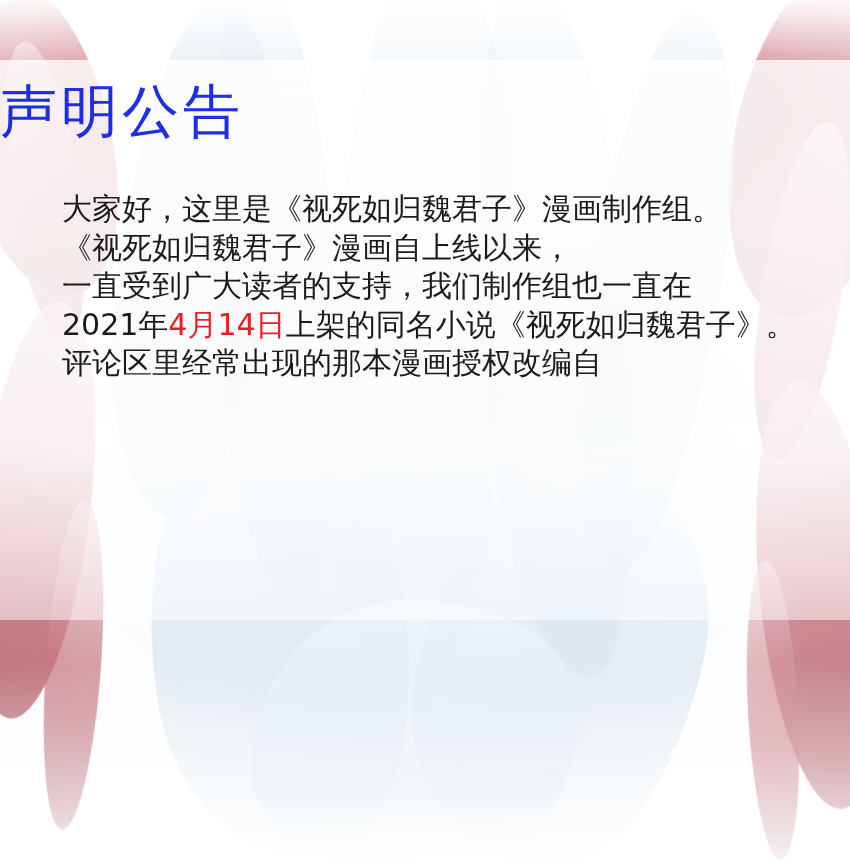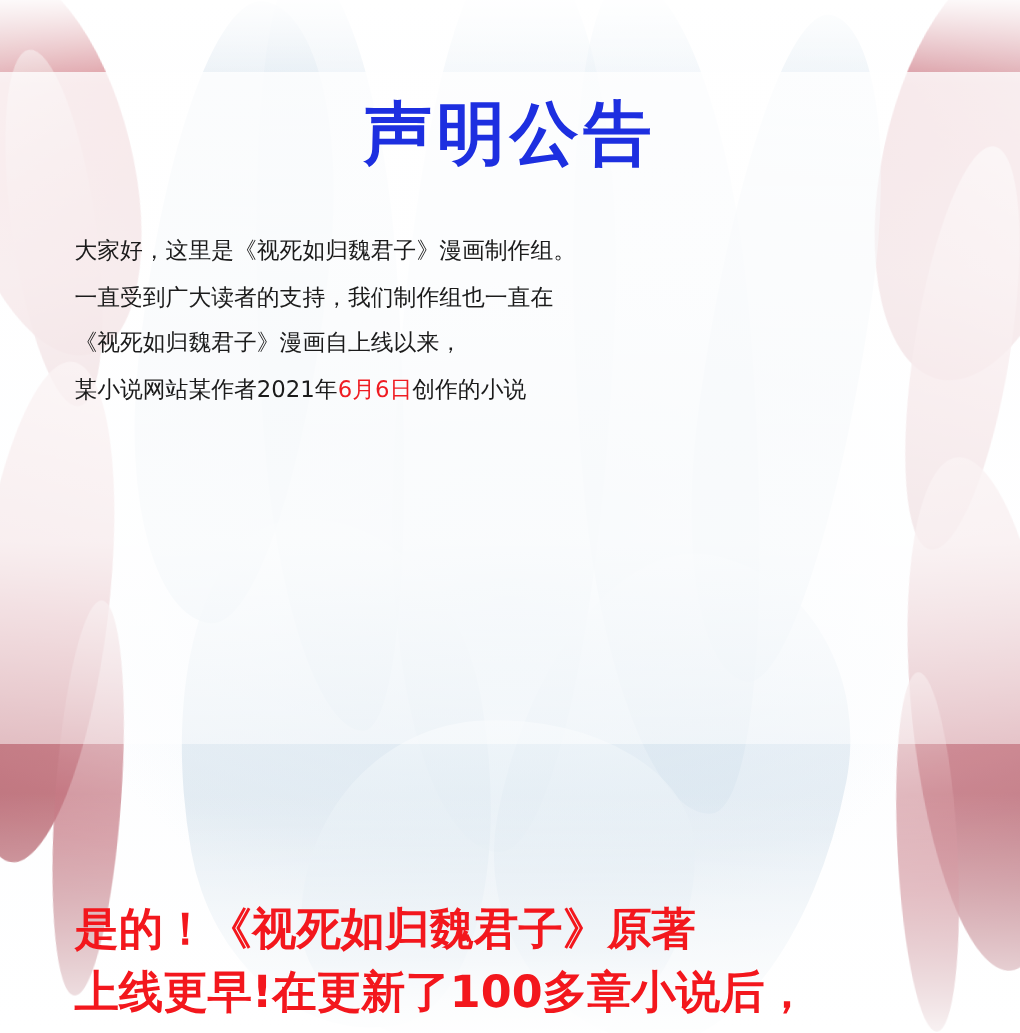--- a/index.html
+++ b/index.html
@@ -75,35 +75,35 @@
   
   .content {
     position: absolute;
     inset: 0;
   }
   .title {
     position: absolute;
     top: 74px;
     left: 0;
     right: 0;
-    text-align: center;
+    text-align: left;
     font-size: 57px;
-    font-weight: bold;
+    font-weight: normal;
     letter-spacing: 4px;
     color: #1d2fe0;
     font-family: "DejaVu Sans", "Liberation Sans", sans-serif;
   }
   .body-block {
     position: absolute;
     top: 190px;
     left: 62px;
     right: 40px;
   }
   .body-line {
-    font-size: 19px;
+    font-size: 30px;
     line-height: 38.5px;
     color: #1b1b1b;
     white-space: nowrap;
     font-family: "DejaVu Sans", "Liberation Sans", sans-serif;
   }
   .hl-red {
     color: #ef1c22;
   }
   .bottom-block {
     position: absolute;
@@ -150,24 +150,21 @@
     <div class="fade-mid"></div>
     <div class="fade-bottom"></div>
   </div>
 
   <div class="content">
 
     <div class="title">声明公告</div>
 
     <div class="body-block" id="body-block">
         <div class="body-line"><span>大家好，这里是《视死如归魏君子》漫画制作组。</span></div>
+        <div class="body-line"><span>《视死如归魏君子》漫画自上线以来，</span></div>
         <div class="body-line"><span>一直受到广大读者的支持，我们制作组也一直在</span></div>
-        <div class="body-line"><span>《视死如归魏君子》漫画自上线以来，</span></div>
-        <div class="body-line"><span>某小说网站某作者2021年</span><span class="hl-red">6月6日</span><span>创作的小说</span></div>
+        <div class="body-line"><span>2021年</span><span class="hl-red">4月14日</span><span>上架的同名小说《视死如归魏君子》。</span></div>
+        <div class="body-line"><span>评论区里经常出现的那本漫画授权改编自</span></div>
       </div>
 
-    <div class="bottom-block" id="bottom-block">
-        <div class="bottom-line">是的！《视死如归魏君子》原著</div>
-        <div class="bottom-line">上线更早!在更新了100多章小说后，</div>
-      </div>
 
   </div>
 </div>
 
 </body></html>

